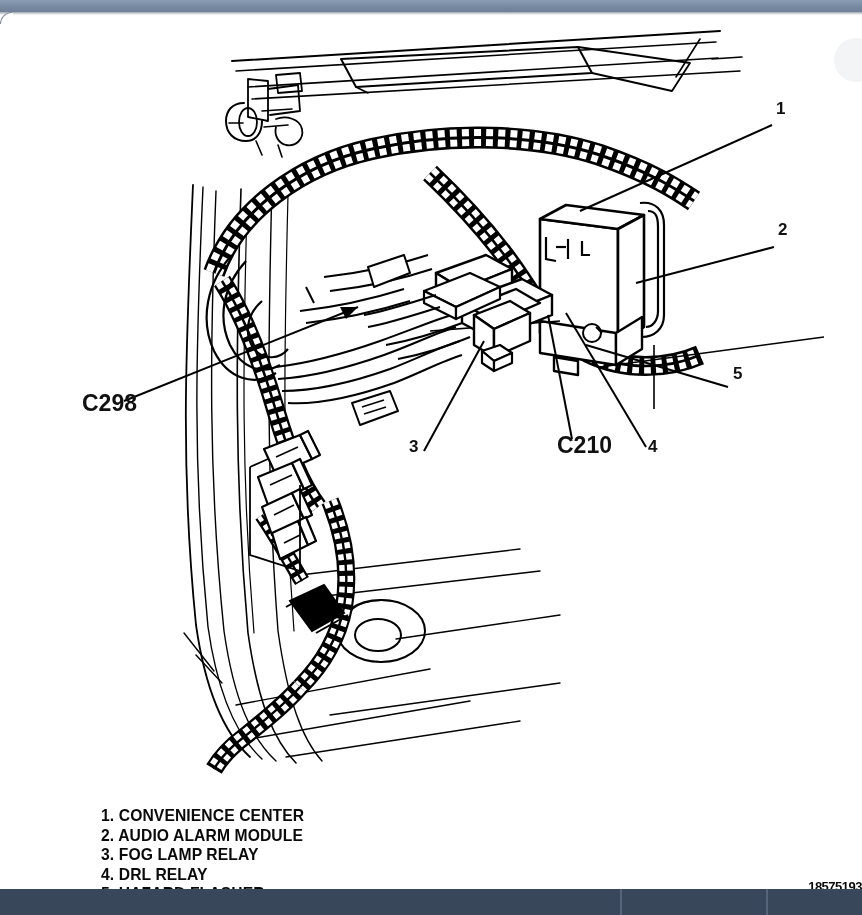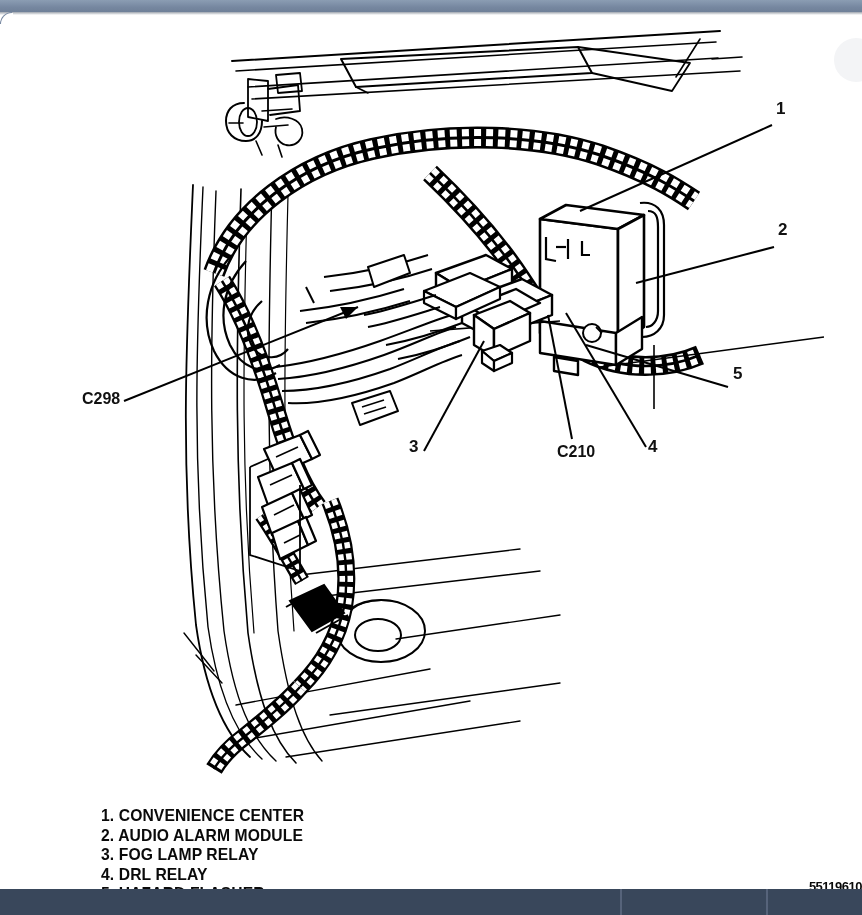--- a/index.html
+++ b/index.html
@@ -80,21 +80,21 @@
   
   .callout {
     position: absolute;
     font-family: "Liberation Sans", sans-serif;
     font-weight: bold;
     color: #111111;
     white-space: nowrap;
     letter-spacing: -0.2px;
   }
   .callout.num { font-size: 17px; }
-  .callout.conn { font-size: 16px; letter-spacing: 0px; }
+  .callout.conn { font-size: 23px; letter-spacing: 0px; }
 
   
   .legend {
     position: absolute;
     left: 62px;
     top: 806px;
     width: 420px;
     margin-left: 39px;
   }
   .legend-item {
@@ -388,31 +388,31 @@
     </g>
 
   </svg>
   </div>
 
   <div class="callout num" style="left:776px; top:99px;">1</div>
   <div class="callout num" style="left:778px; top:220px;">2</div>
   <div class="callout num" style="left:733px; top:364px;">5</div>
   <div class="callout num" style="left:409px; top:437px;">3</div>
   <div class="callout num" style="left:648px; top:437px;">4</div>
-  <div class="callout conn" style="left:557px; top:443px;">C210</div>
+  <div class="callout conn" style="left:557px; top:432px;">C210</div>
   <div class="callout conn" style="left:82px; top:390px;">C298</div>
 
   <div class="legend">
     <div class="legend-item">1. CONVENIENCE CENTER</div>
     <div class="legend-item">2. AUDIO ALARM MODULE</div>
     <div class="legend-item">3. FOG LAMP RELAY</div>
     <div class="legend-item">4. DRL RELAY</div>
     <div class="legend-item">5. HAZARD FLASHER</div>
   </div>
 
-  <div class="figure-code">55119610</div>
+  <div class="figure-code">18575193</div>
 
   <div class="bottom-bar">
     <div class="divider" style="left:620px;"></div>
     <div class="divider" style="left:766px;"></div>
   </div>
 
 </div>
 
 </body></html>

